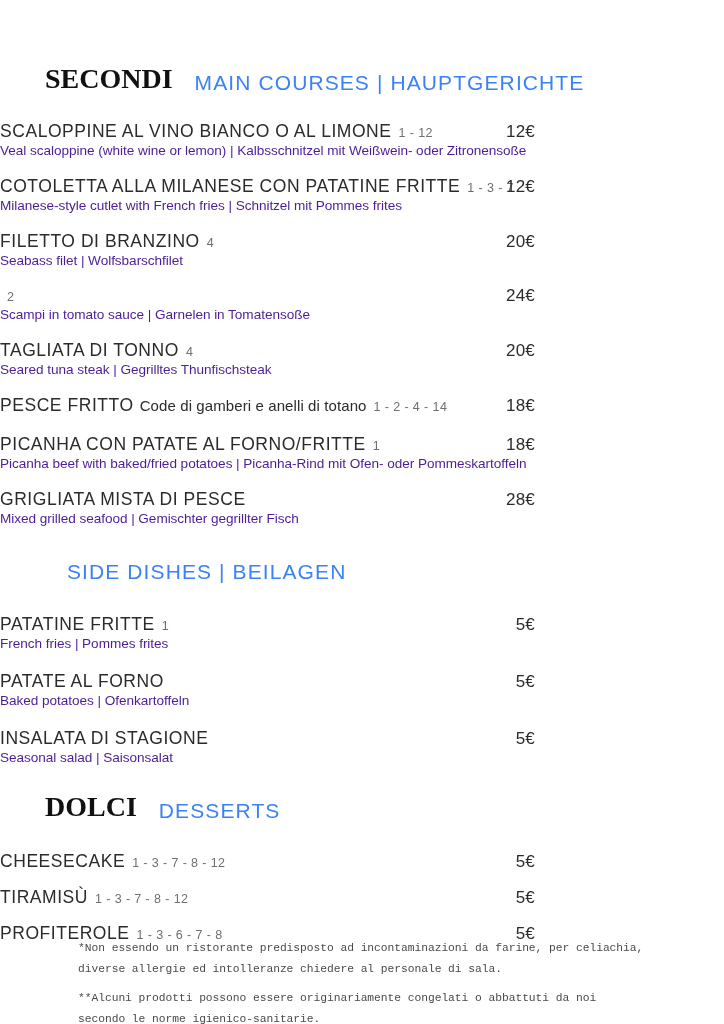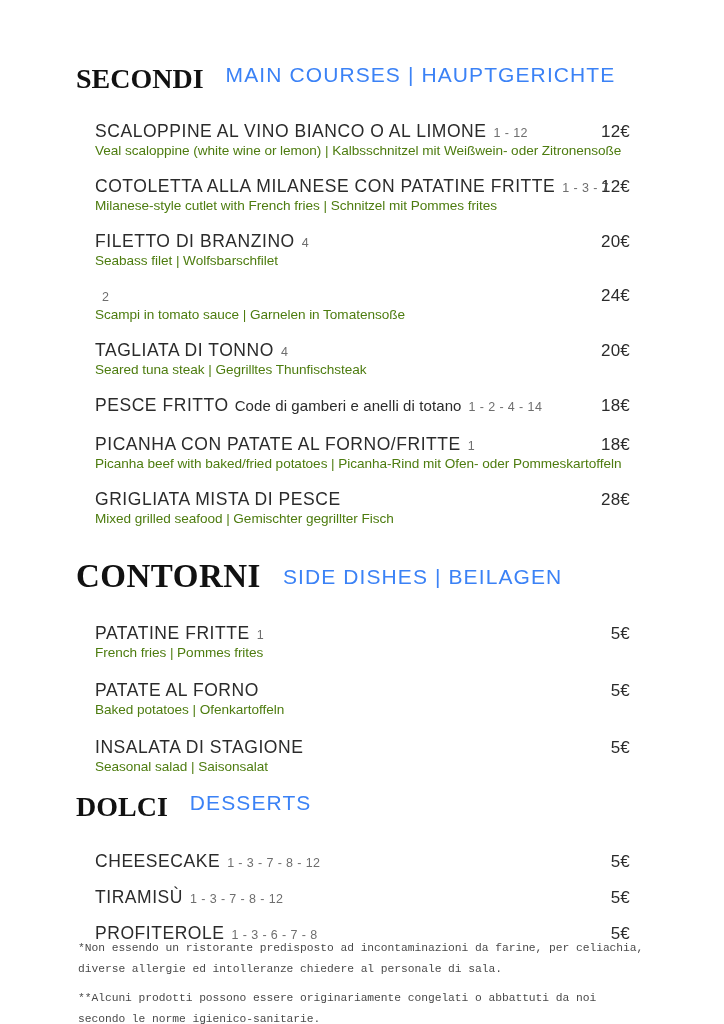--- a/index.html
+++ b/index.html
@@ -18,22 +18,22 @@
 
   .page {
     position: absolute;
     inset: 0;
     padding: 0;
   }
 
   
   .section-head {
     display: flex;
-    align-items: center;
-    margin-left: 76px;
+    align-items: flex-end;
+    margin-left: 45px;
   }
   .section-title {
     font-family: "Liberation Serif", "DejaVu Serif", serif;
     font-weight: 700;
     font-size: 33px;
     line-height: 1;
     letter-spacing: 0.5px;
     color: #111111;
     white-space: nowrap;
   }
@@ -48,21 +48,20 @@
     font-weight: 400;
     font-size: 21px;
     letter-spacing: 1.1px;
     color: #3b82f6;
     margin-left: 22px;
     white-space: nowrap;
   }
 
   
   .items {
-    margin-left: 95px;
     width: 535px;
   }
   .item {
     position: relative;
     margin-bottom: 18px;
   }
   .item-row {
     display: flex;
     align-items: baseline;
     justify-content: space-between;
@@ -110,21 +109,21 @@
     white-space: nowrap;
     flex: 0 0 auto;
     text-align: center;
     margin-left: 10px;
   }
   .item-desc {
     font-family: "Liberation Sans", sans-serif;
     font-weight: 400;
     font-size: 13.6px;
     letter-spacing: -0.05px;
-    color: #4d7c0f;
+    color: #4c1d95;
     margin-top: 1px;
     white-space: nowrap;
   }
 
   
   .footnotes {
     margin-left: 78px;
     width: 570px;
   }
   .footnote {
@@ -222,21 +221,20 @@
                 <span class="item-name">GRIGLIATA MISTA DI PESCE</span>
               </div>
               <span class="item-price">28€</span>
             </div>
             <div class="item-desc">Mixed grilled seafood | Gemischter gegrillter Fisch</div>
           </div>
         </div>
       </div>
       <div style="position: absolute; left: 0px; right: 0px; top: 560px;">
         <div class="section-head">
-          <div class="section-title">CONTORNI</div>
           <div class="section-sub">SIDE DISHES | BEILAGEN</div>
         </div>
         <div class="items" style="margin-top: 30px;">
           <div class="item" style="margin-bottom: 20px;">
             <div class="item-row">
               <div class="item-left">
                 <span class="item-name">PATATINE FRITTE</span>
                 <span class="item-allergens">1</span>
               </div>
               <span class="item-price">5€</span>

